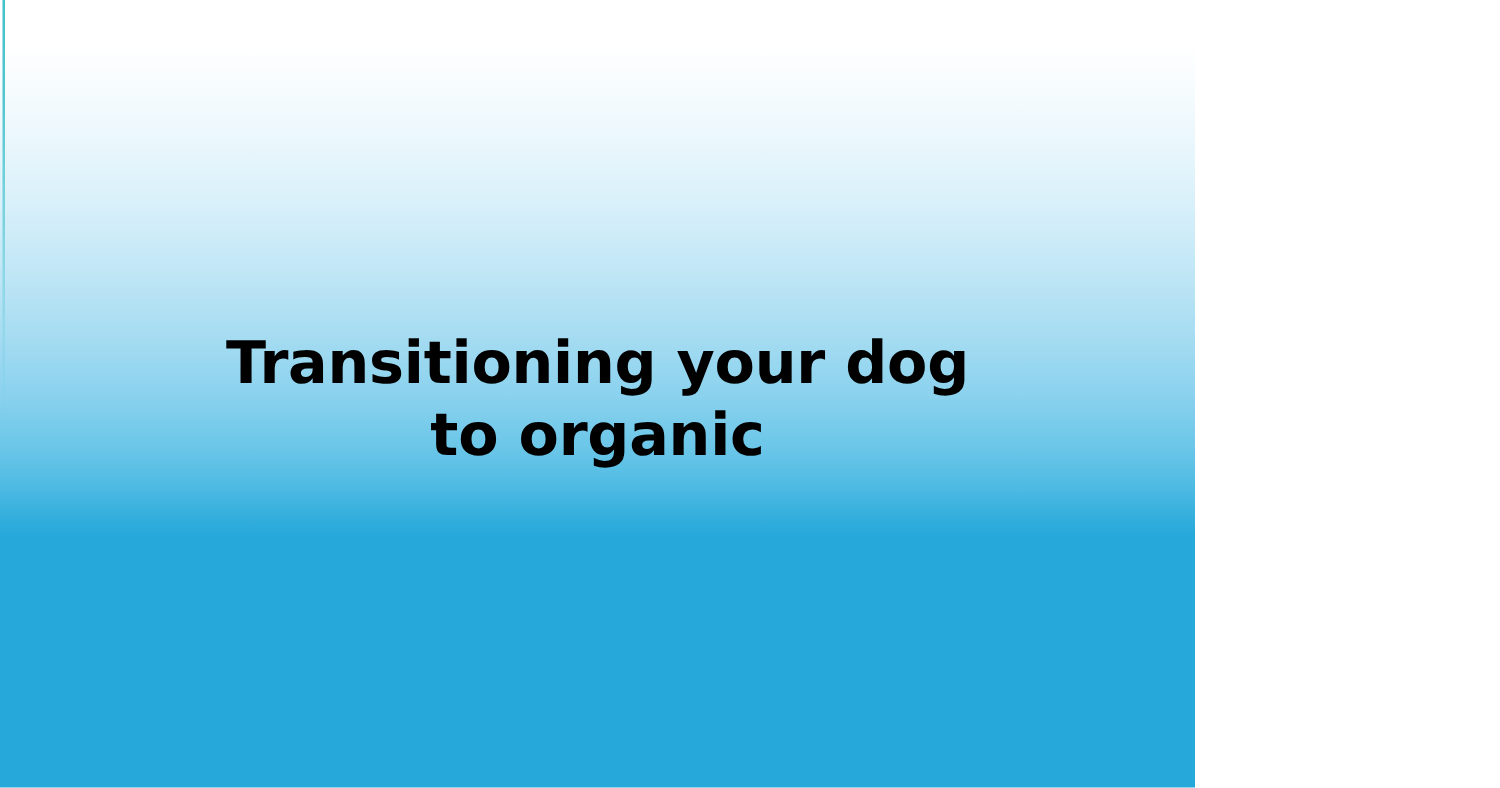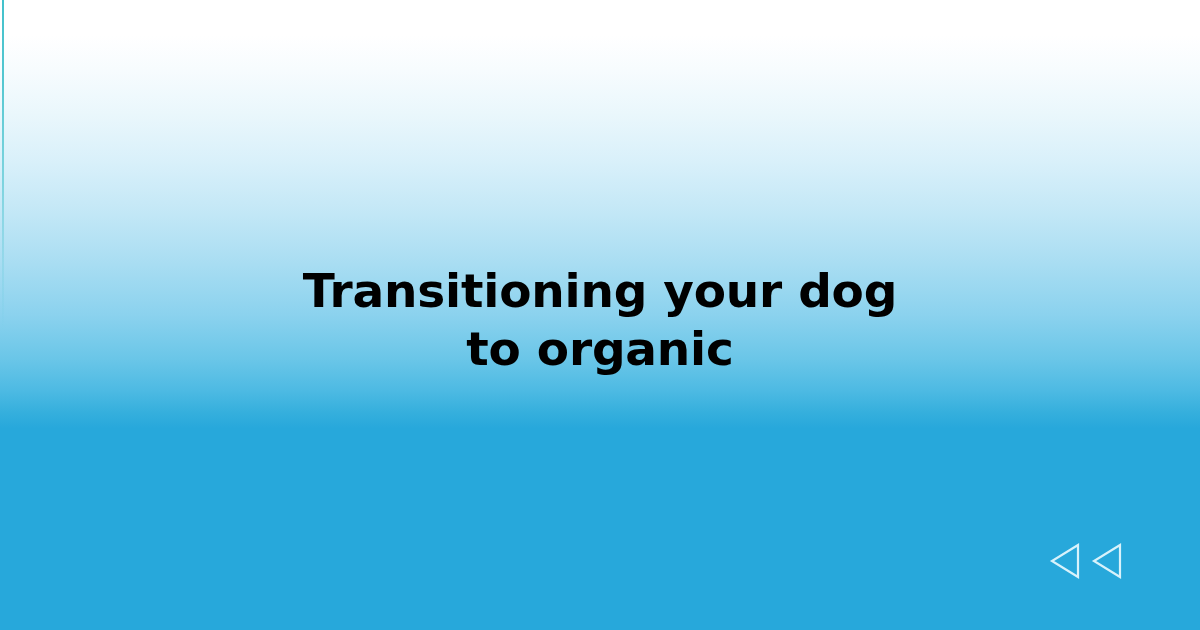--- a/index.html
+++ b/index.html
@@ -8,21 +8,21 @@
   }
   body {
     width: 1200px;
     height: 630px;
     overflow: hidden;
     font-family: "DejaVu Sans", sans-serif;
   }
 
   .slide {
     position: relative;
-    width: 1200px;
+    width: 956px;
     height: 630px;
     background: linear-gradient(
       to bottom,
       #ffffff 0%,
       #ffffff 5.5%,
       #f7fcfe 11%,
       #eaf7fc 18%,
       #d8f0fa 26%,
       #c2e7f6 34%,
       #a8ddf2 42%,

